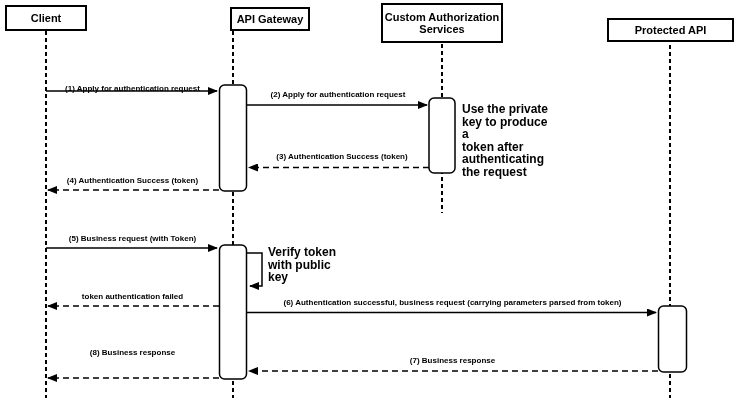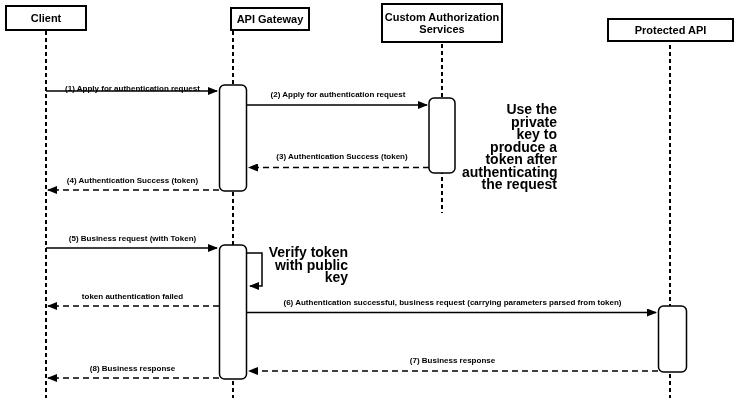--- a/index.html
+++ b/index.html
@@ -39,23 +39,23 @@
     position: absolute;
     color: #000000;
     font-size: 8px;
     font-weight: bold;
     text-align: center;
     white-space: nowrap;
   }
   .free-label {
     position: absolute;
     color: #000000;
-    font-size: 14px;
+    font-size: 12px;
     font-weight: bold;
-    text-align: right;
+    text-align: left;
     white-space: pre-line;
     line-height: 12.5px;
   }
 </style>
 </head>
 <body>
 
 <div class="diagram">
 
   <svg width="738" height="401" viewBox="0 0 738 401">
@@ -96,21 +96,21 @@
   <div class="msg-label" style="left:46px; top:76px; width:173px;margin-top:8px;">(1) Apply for authentication request</div>
   <div class="msg-label" style="left:247px; top:90px; width:182px;">(2) Apply for authentication request</div>
   <div class="msg-label" style="left:247px; top:152px; width:190px;">(3) Authentication Success (token)</div>
   <div class="msg-label" style="left:46px; top:176px; width:173px;">(4) Authentication Success (token)</div>
   <div class="msg-label" style="left:46px; top:234px; width:173px;">(5) Business request (with Token)</div>
   <div class="free-label" style="left:268px; top:246px; width:80px;">Verify token
 with public key</div>
   <div class="msg-label" style="left:46px; top:292px; width:173px;">token authentication failed</div>
   <div class="msg-label" style="left:247px; top:298px; width:411px;">(6) Authentication successful, business request (carrying parameters parsed from token)</div>
   <div class="msg-label" style="left:247px; top:356px; width:411px;">(7) Business response</div>
-  <div class="msg-label" style="left:46px; top:364px; width:173px;">(8) Business response</div>
+  <div class="msg-label" style="left:46px; top:348px; width:173px;">(8) Business response</div>
 
   <div class="free-label" style="left:462px; top:103px; width:95px;">Use the private
 key to produce a
 token after
 authenticating
 the request</div>
 
 </div>
 
 </body></html>

